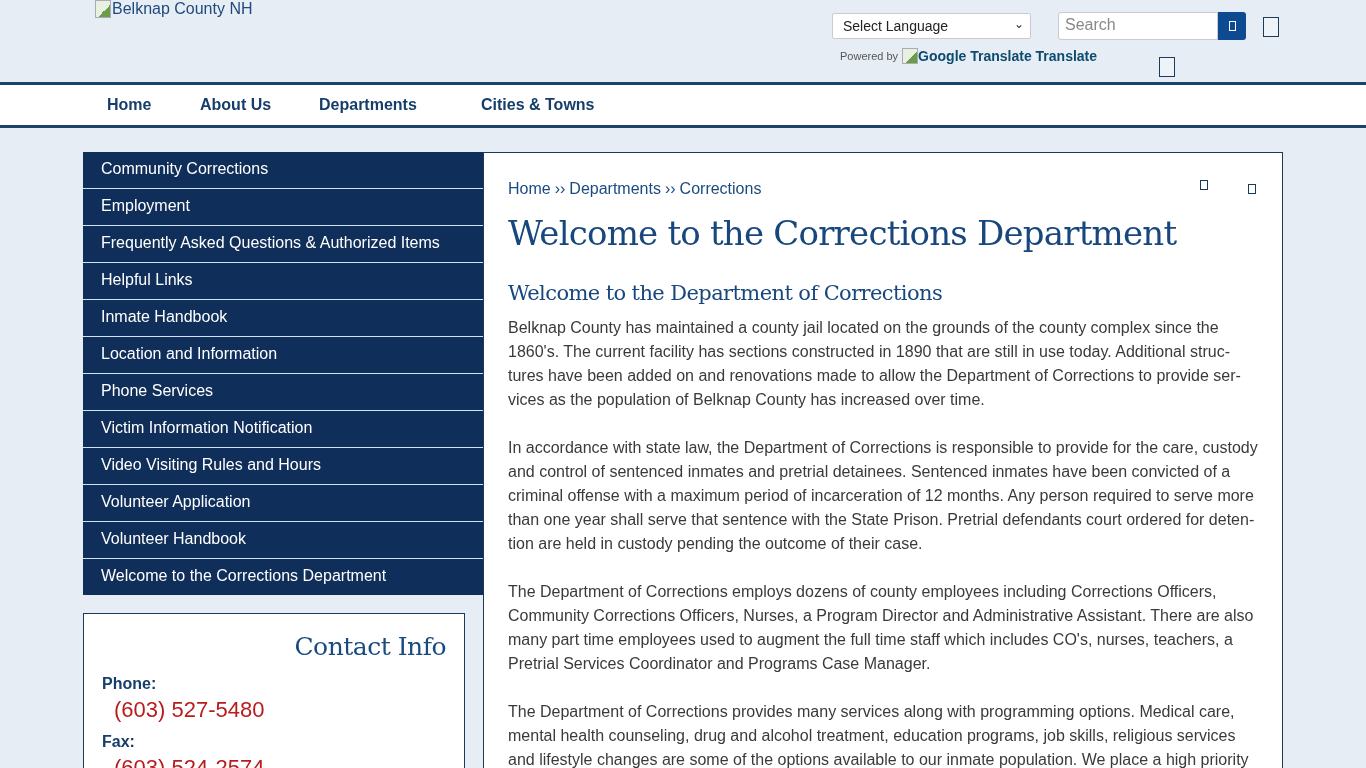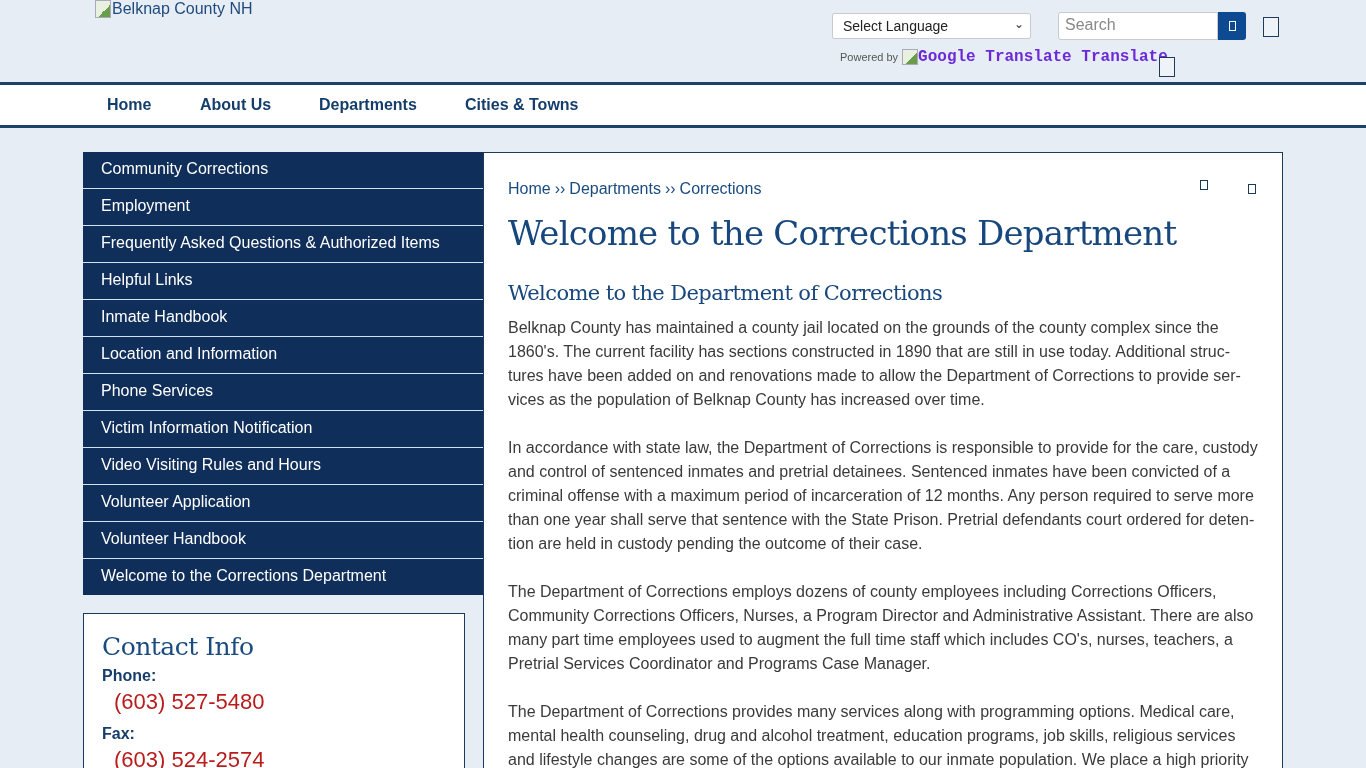--- a/index.html
+++ b/index.html
@@ -6,39 +6,39 @@
   html, body { width: 1366px; height: 768px; overflow: hidden; }
   body { background: #e6edf5; font-family: "Liberation Sans", sans-serif; color: #333; position: relative; }
 
   
   .header { position: absolute; left: 0; top: 0; width: 1366px; height: 82px; background: #e6edf5; }
   .logo { position: absolute; left: 95px; top: 0; font-size: 16px; color: #1f4a7c; display: flex; align-items: center; }
   .logo .broken-img { width: 16px; height: 18px; border: 1px solid #aab; background: linear-gradient(135deg, #e8f0e0 60%, #6a9d4a 60%); margin-right: 1px; display: inline-block; }
   .lang-select { position: absolute; left: 832px; top: 13px; width: 199px; height: 26px; background: #fff; border: 1px solid #c8ccd2; border-radius: 2px; font-size: 14px; color: #222; padding: 4px 0 0 10px; }
   .lang-select .chev { position: absolute; right: 6px; top: 3px; font-size: 12px; color: #333; }
   .powered { position: absolute; left: 816px; top: 48px; font-size: 11px; color: #555; display: flex; align-items: center; gap: 4px; margin-left: 24px; }
-  .powered .gt { font-weight: bold; color: #6d28d9; font-size: 16px; display: flex; align-items: center; font-family: Liberation Mono, monospace; }
+  .powered .gt { font-weight: bold; color: #0c4a6e; font-size: 14px; display: flex; align-items: center; }
   .powered .gt .broken-img { width: 16px; height: 16px; border: 1px solid #aab; background: linear-gradient(135deg, #e8f0e0 60%, #6a9d4a 60%); display: inline-block; }
   .search-input { position: absolute; left: 1058px; top: 12px; width: 160px; height: 28px; background: #fff; border: 1px solid #c8ccd2; border-radius: 3px 0 0 3px; font-size: 16px; color: #888; padding: 3px 6px; }
   .search-btn { position: absolute; left: 1218px; top: 12px; width: 28px; height: 28px; background: #0d4a91; border-radius: 0 3px 3px 0; display: flex; align-items: center; justify-content: center; }
   .search-btn .glyph { width: 7px; height: 10px; border: 1px solid #fff; }
   .hdr-icon { position: absolute; width: 16px; height: 20px; border: 1px solid #1f3a5a; background: #eef3f8; }
   .icon-a { left: 1263px; top: 17px; }
   .icon-b { left: 1159px; top: 57px; }
 
   
   .nav { position: absolute; left: 0; top: 82px; width: 1366px; height: 46px; background: #fff; border-top: 3px solid #1b4268; border-bottom: 3px solid #1b4268; }
   .nav-item { position: absolute; top: 11px; font-size: 16px; font-weight: bold; color: #153e6b; }
 
   
   .sidemenu { position: absolute; left: 83px; top: 152px; width: 409px; }
   .sidemenu .item { height: 37px; background: #0f2e59; color: #fff; font-size: 16px; padding: 8px 18px; border-bottom: 1px solid #cfe3f5; }
   .sidemenu .item:last-child { border-bottom: none; height: 36px; }
   .contact { position: absolute; left: 83px; top: 613px; width: 382px; height: 170px; background: #fff; border: 1px solid #1b3a5a; padding: 18px 18px; }
-  .contact h2 { font-family: "DejaVu Serif", serif; font-weight: normal; font-size: 25px; color: #1a4b80; margin-bottom: 6px; letter-spacing: -0.5px; }
+  .contact h2 { font-family: "DejaVu Serif", serif; font-weight: normal; font-size: 25px; color: #1a4b80; margin-bottom: 14px; letter-spacing: -0.5px; text-align: right; }
   .contact .lbl { font-weight: bold; color: #173d6a; font-size: 16px; margin-bottom: 4px; }
   .contact .val { font-size: 22px; color: #b91c1c; margin-bottom: 10px; margin-left: 12px; }
 
   
   .main { position: absolute; left: 483px; top: 152px; width: 800px; height: 640px; background: #fff; border: 1px solid #1b3a5a; padding: 0 24px; }
   .breadcrumb { position: absolute; left: 24px; top: 27px; font-size: 16px; color: #1a4b80; }
   .breadcrumb .sep { color: #1a4b80; margin: 0 4px; }
   .tool-icon { position: absolute; width: 8px; height: 10px; border: 1px solid #1b3a5a; }
   .ti-1 { left: 716px; top: 27px; }
   .ti-2 { left: 764px; top: 31px; }
@@ -73,21 +73,21 @@
     <span class="glyph"></span>
   </div>
   <div class="hdr-icon icon-a"></div>
   <div class="hdr-icon icon-b"></div>
 </div>
 
 <div class="nav">
   <span class="nav-item" style="left:107px">Home</span>
   <span class="nav-item" style="left:200px">About Us</span>
   <span class="nav-item" style="left:319px">Departments</span>
-  <span class="nav-item" style="left:465px">Cities &amp; Towns</span>
+  <span class="nav-item" style="left:481px">Cities &amp; Towns</span>
 </div>
 
 <div class="sidemenu">
   <div class="item">Community Corrections</div>
   <div class="item">Employment</div>
   <div class="item">Frequently Asked Questions &amp; Authorized Items</div>
   <div class="item">Helpful Links</div>
   <div class="item">Inmate Handbook</div>
   <div class="item">Location and Information</div>
   <div class="item">Phone Services</div>

